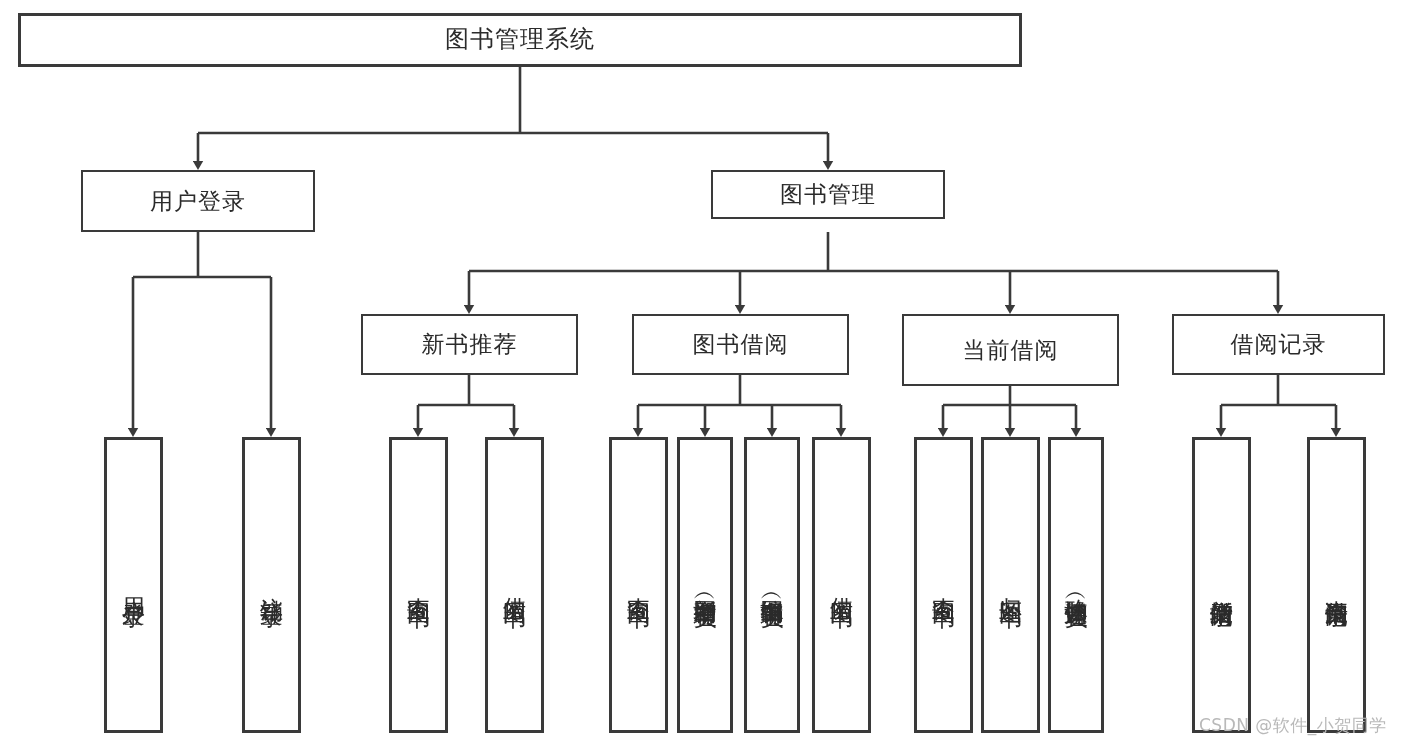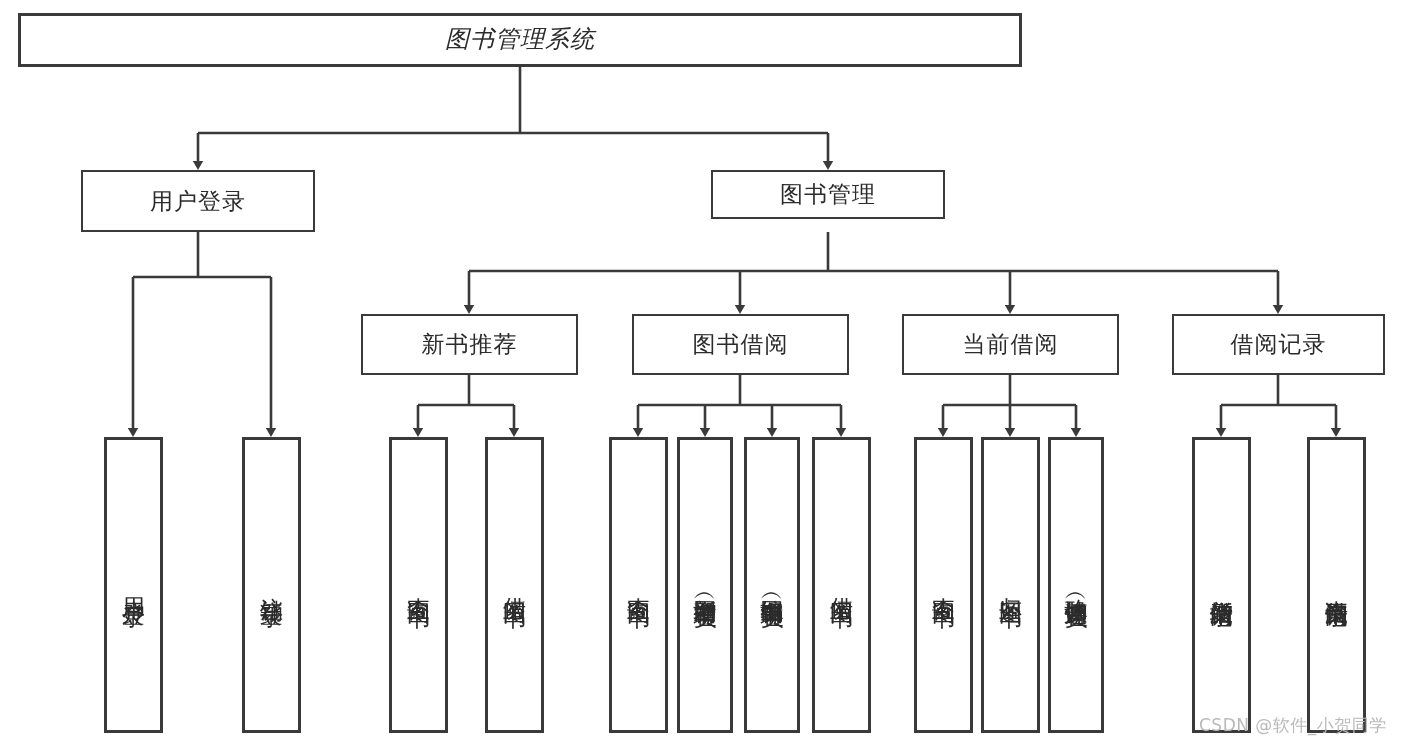--- a/index.html
+++ b/index.html
@@ -80,38 +80,38 @@
       <path d="M1010,405 L1010,429" marker-end="url(#arw)"></path>
       <path d="M1076,405 L1076,429" marker-end="url(#arw)"></path>
 
       <path d="M1278,375 L1278,405"></path>
       <path d="M1221,405 L1336,405"></path>
       <path d="M1221,405 L1221,429" marker-end="url(#arw)"></path>
       <path d="M1336,405 L1336,429" marker-end="url(#arw)"></path>
     </g>
   </svg>
 
-  <div class="node root h" style="left:18px;top:13px;width:1004px;height:54px;font-style:italic;">
+  <div class="node root h" style="left:18px;top:13px;width:1004px;height:54px;">
     <span class="lbl">图书管理系统</span>
   </div>
 
   <div class="node h" style="left:81px;top:170px;width:234px;height:62px;">
     <span class="lbl">用户登录</span>
   </div>
   <div class="node h" style="left:711px;top:170px;width:234px;height:49px;">
     <span class="lbl">图书管理</span>
   </div>
 
   <div class="node h" style="left:361px;top:314px;width:217px;height:61px;">
     <span class="lbl">新书推荐</span>
   </div>
   <div class="node h" style="left:632px;top:314px;width:217px;height:61px;">
     <span class="lbl">图书借阅</span>
   </div>
-  <div class="node h" style="left:902px;top:314px;width:217px;height:61px;">
+  <div class="node h" style="left:902px;top:314px;width:217px;height:72px;">
     <span class="lbl">当前借阅</span>
   </div>
   <div class="node h" style="left:1172px;top:314px;width:213px;height:61px;">
     <span class="lbl">借阅记录</span>
   </div>
 
   <div class="node v" style="left:104px;top:437px;width:59px;height:296px;">
     <span class="lbl">用户登录</span>
   </div>
   <div class="node v" style="left:242px;top:437px;width:59px;height:296px;">

